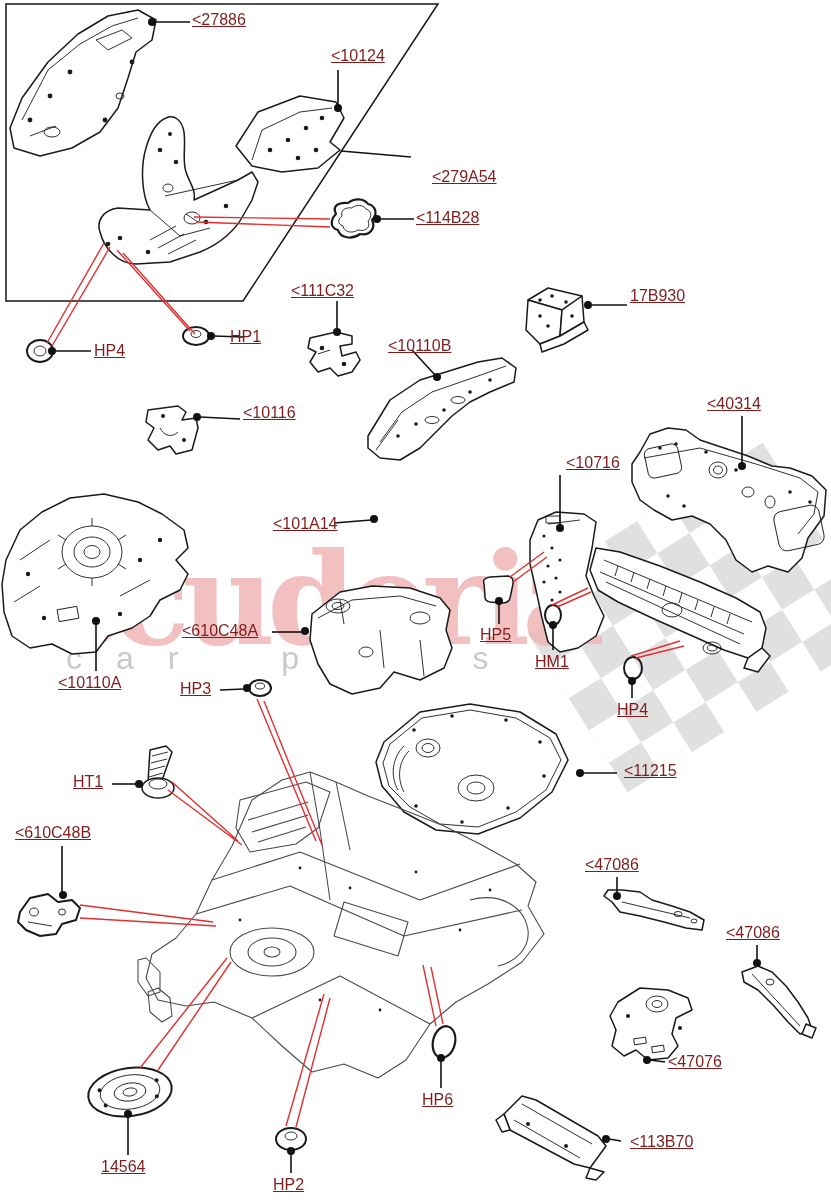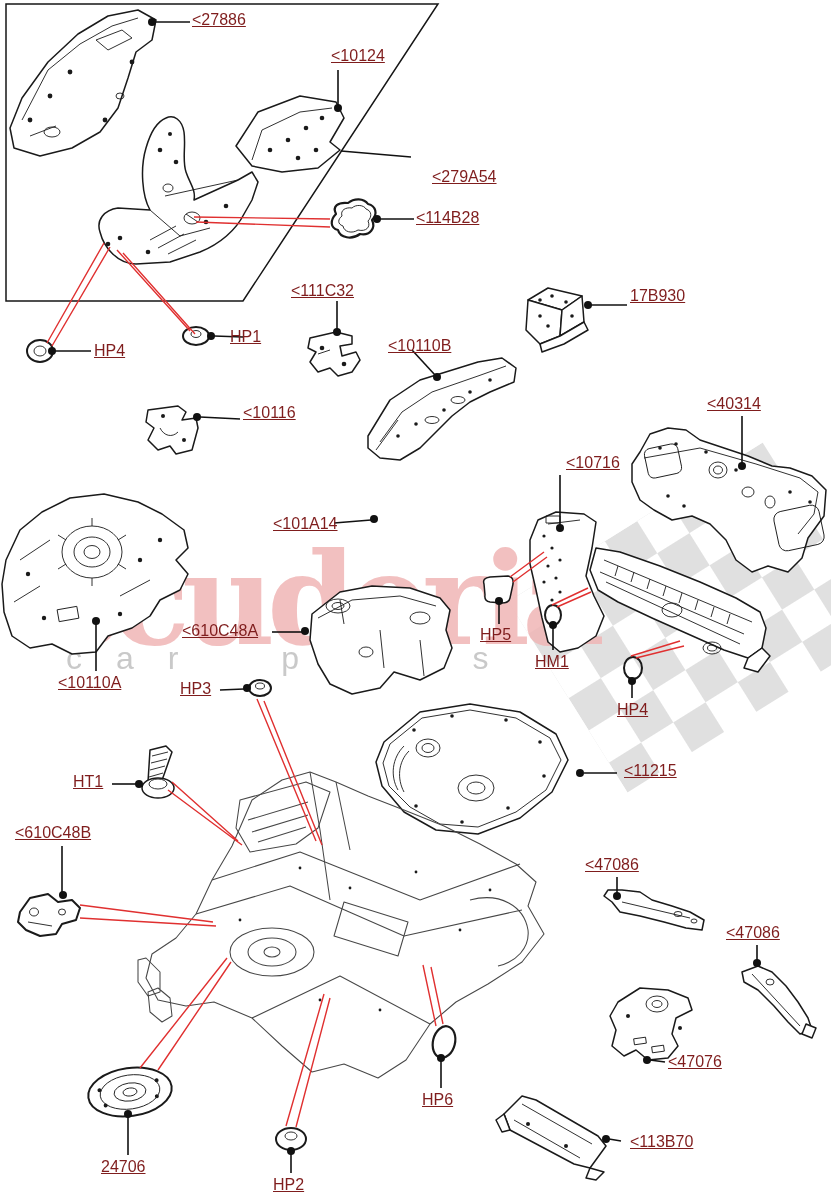--- a/index.html
+++ b/index.html
@@ -412,17 +412,17 @@
       <div class="part-label" style="left: 480px; top: 625px;">HP5</div>
       <div class="part-label" style="left: 535px; top: 652px;">HM1</div>
       <div class="part-label" style="left: 617px; top: 700px;">HP4</div>
       <div class="part-label" style="left: 624px; top: 761px; text-align: center;">&lt;11215</div>
       <div class="part-label" style="left: 73px; top: 772px;">HT1</div>
       <div class="part-label" style="left: 15px; top: 823px;">&lt;610C48B</div>
       <div class="part-label" style="left: 585px; top: 855px;">&lt;47086</div>
       <div class="part-label" style="left: 726px; top: 923px;">&lt;47086</div>
       <div class="part-label" style="left: 668px; top: 1052px;">&lt;47076</div>
       <div class="part-label" style="left: 601px; top: 1132px; margin-left: 29px;">&lt;113B70</div>
-      <div class="part-label" style="left: 101px; top: 1157px;">24706</div>
+      <div class="part-label" style="left: 101px; top: 1157px;">14564</div>
       <div class="part-label" style="left: 273px; top: 1175px;">HP2</div>
       <div class="part-label" style="left: 422px; top: 1090px;">HP6</div>
     </div>
 </div>
 
 </body></html>

